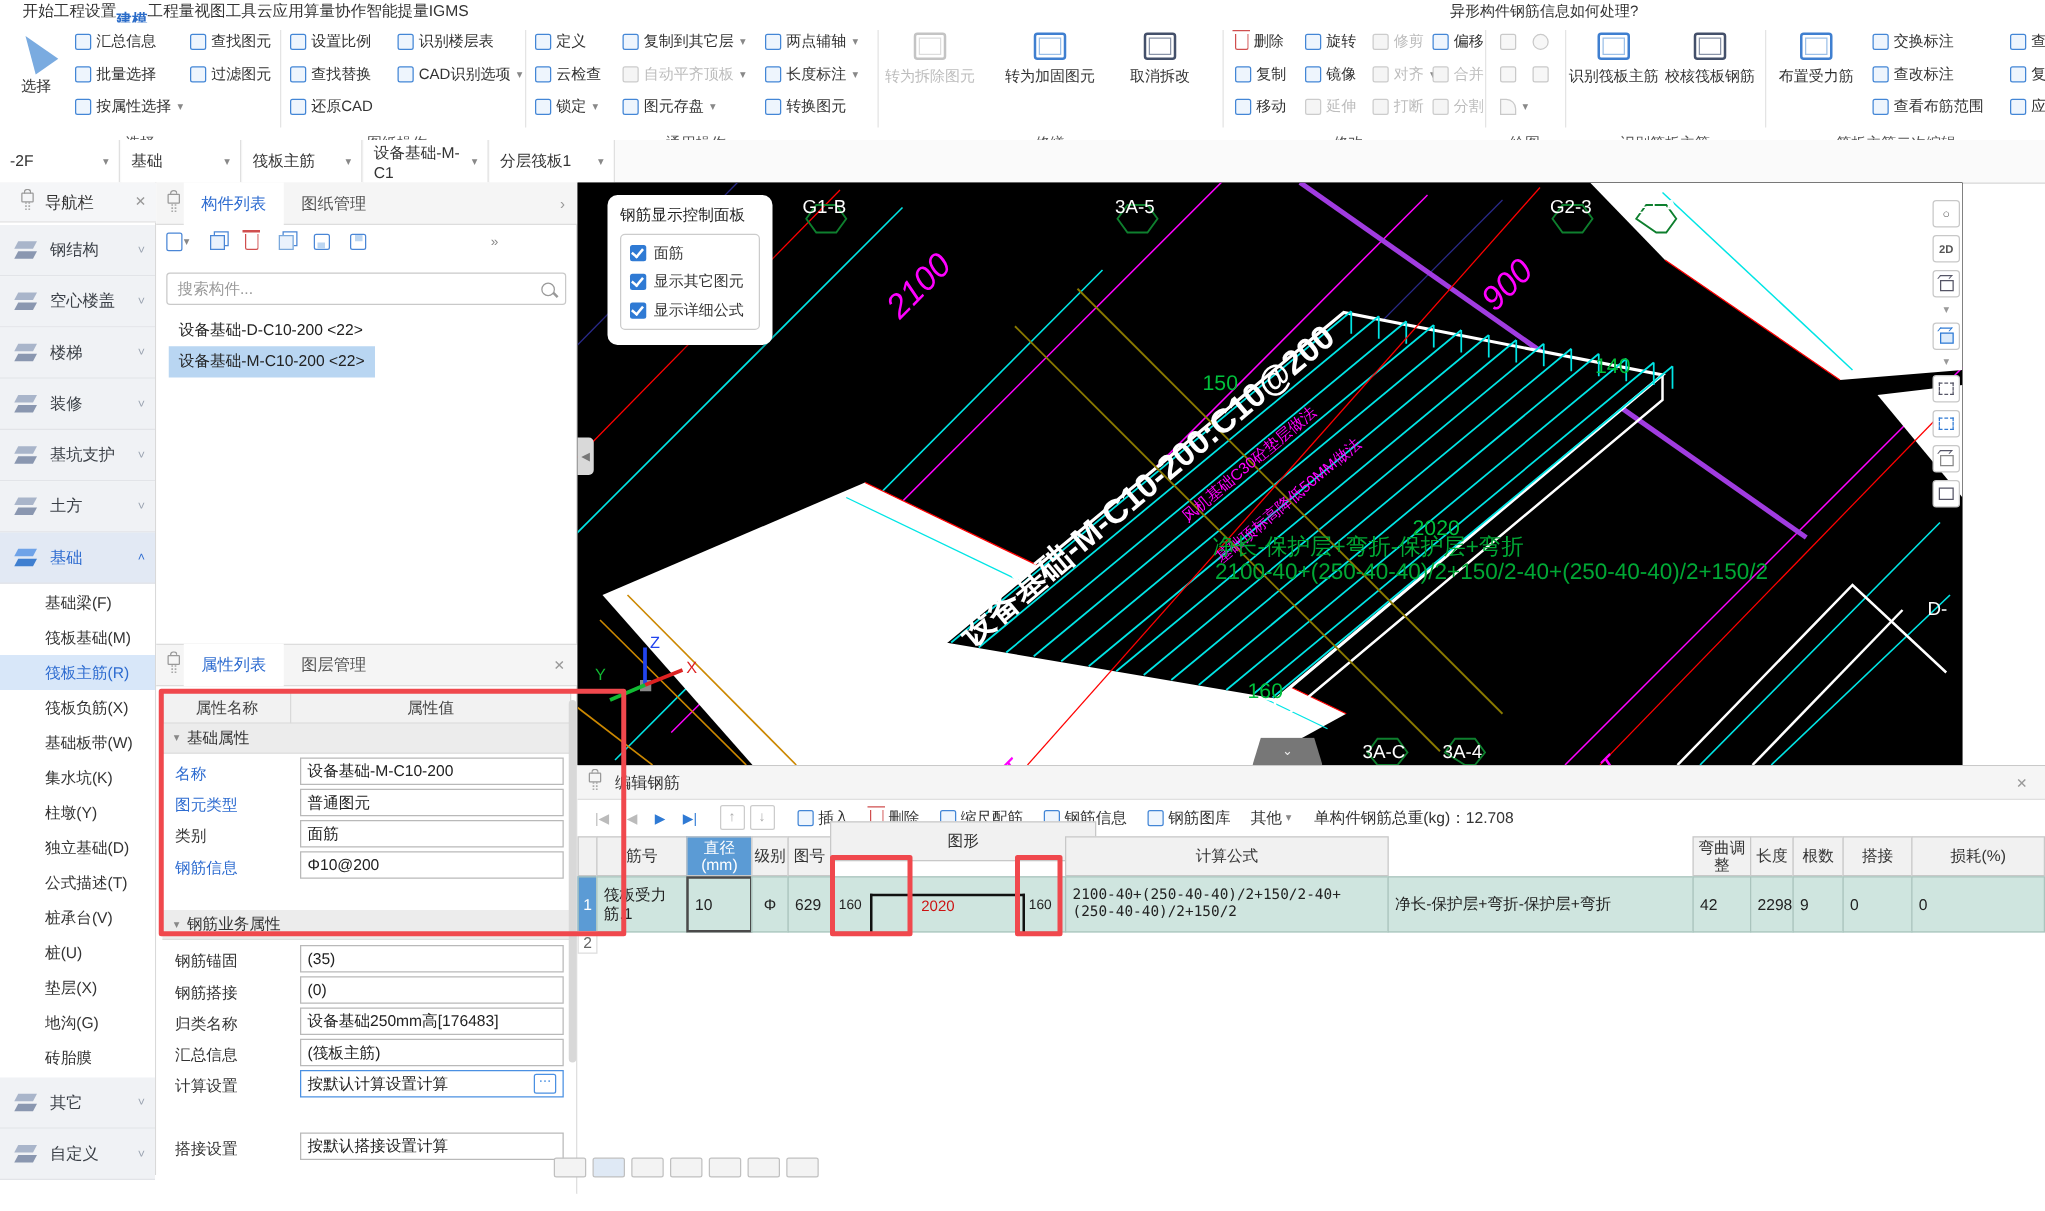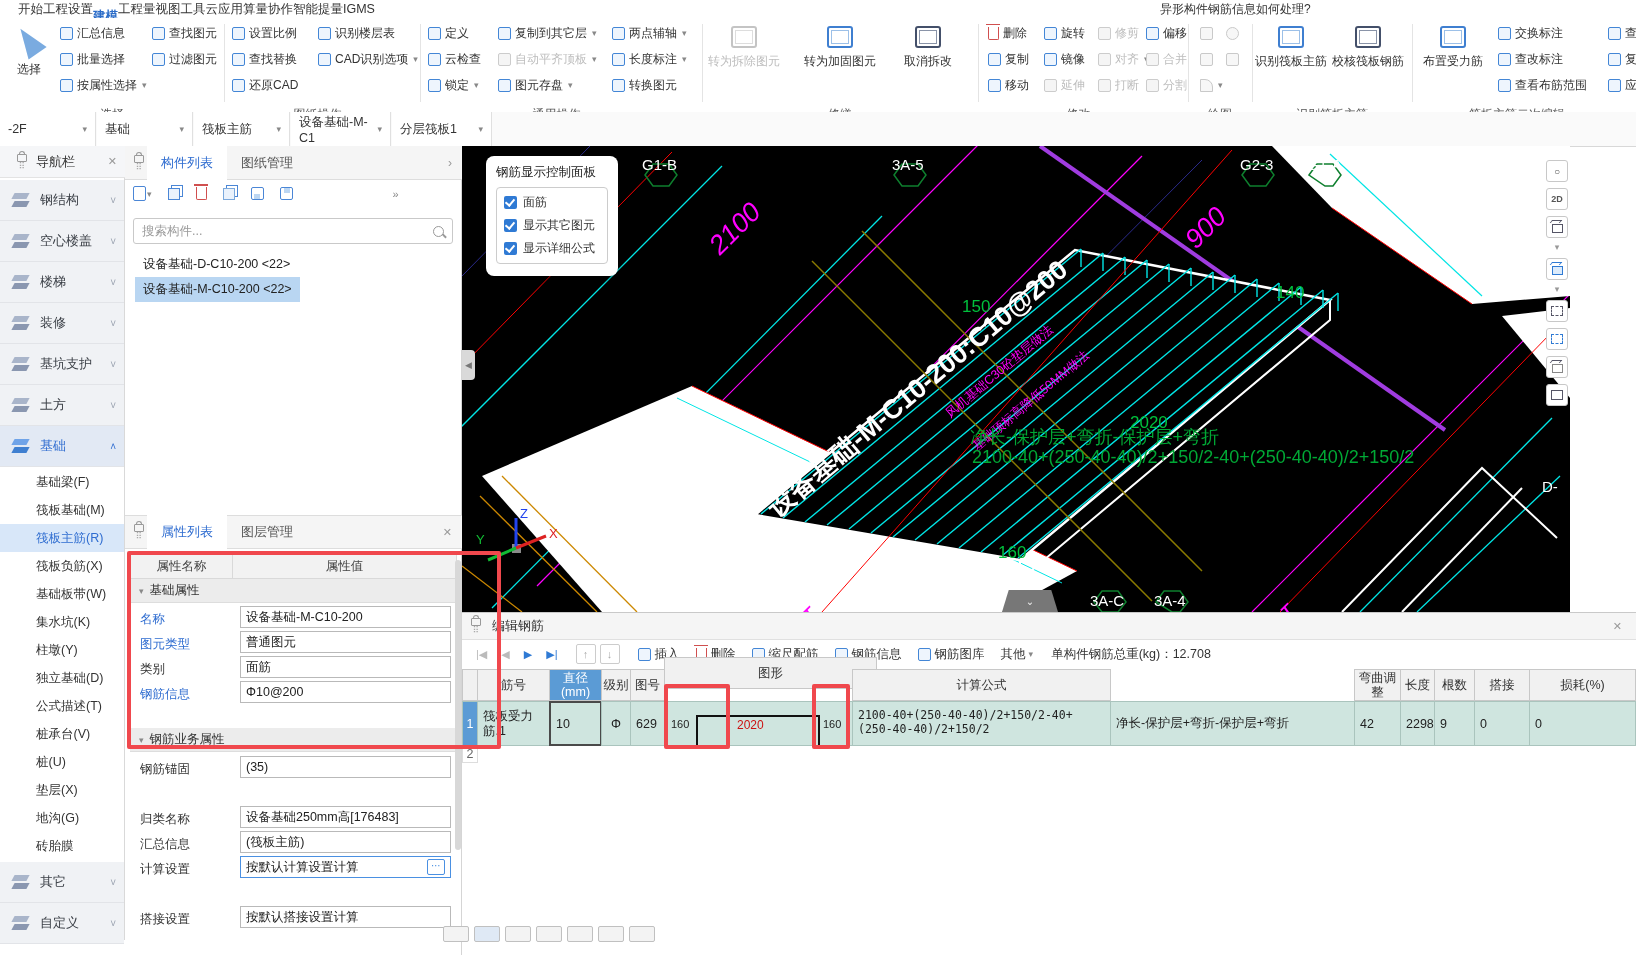--- a/index.html
+++ b/index.html
@@ -508,20 +508,24 @@
         <span class="pval">Φ10@200</span>
       </div>
     <div class="psec" style="top:582px">
         <span class="cd">▾</span>
         <span>钢筋业务属性</span>
       </div>
     <div class="prow" style="top:607px">
         <span class="pname">钢筋锚固</span>
         <span class="pval">(35)</span>
       </div>
+    <div class="prow" style="top:632px">
+        <span class="pname">钢筋搭接</span>
+        <span class="pval">(0)</span>
+      </div>
     <div class="prow" style="top:657px">
         <span class="pname">归类名称</span>
         <span class="pval">设备基础250mm高[176483]</span>
       </div>
     <div class="prow" style="top:682px">
         <span class="pname">汇总信息</span>
         <span class="pval">(筏板主筋)</span>
       </div>
     <div class="prow" style="top:707px">
         <span class="pname">计算设置</span>

